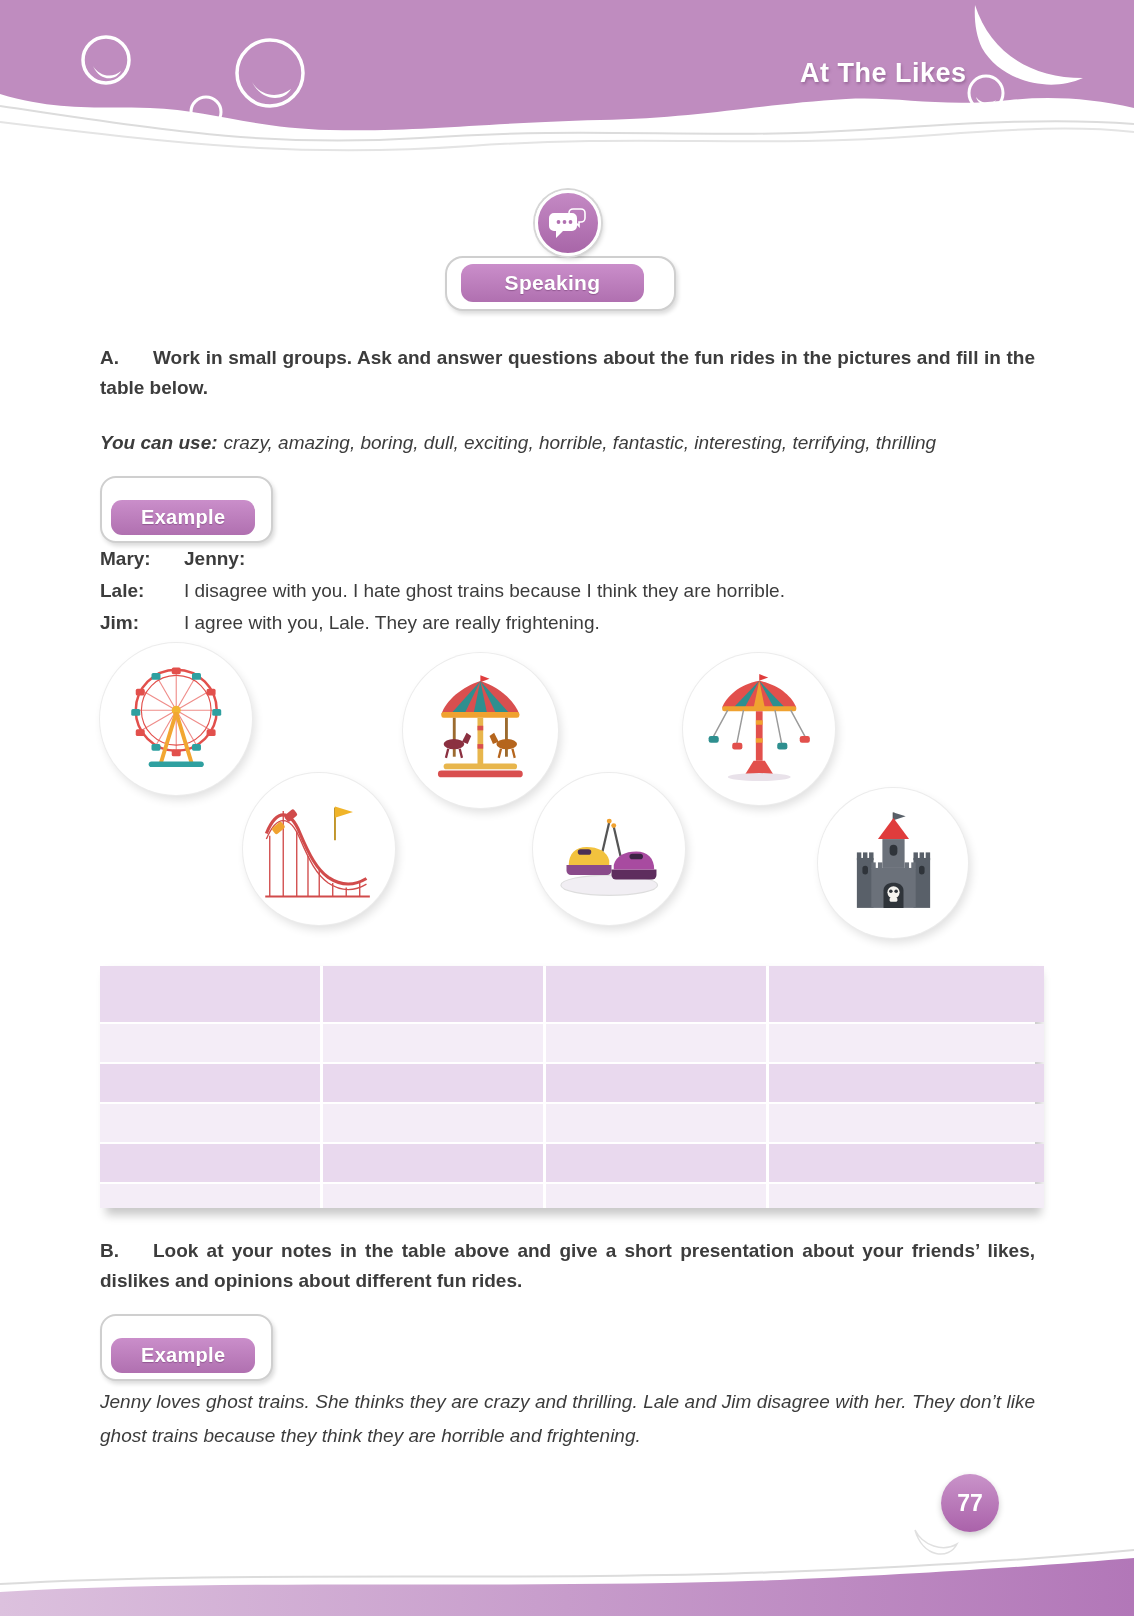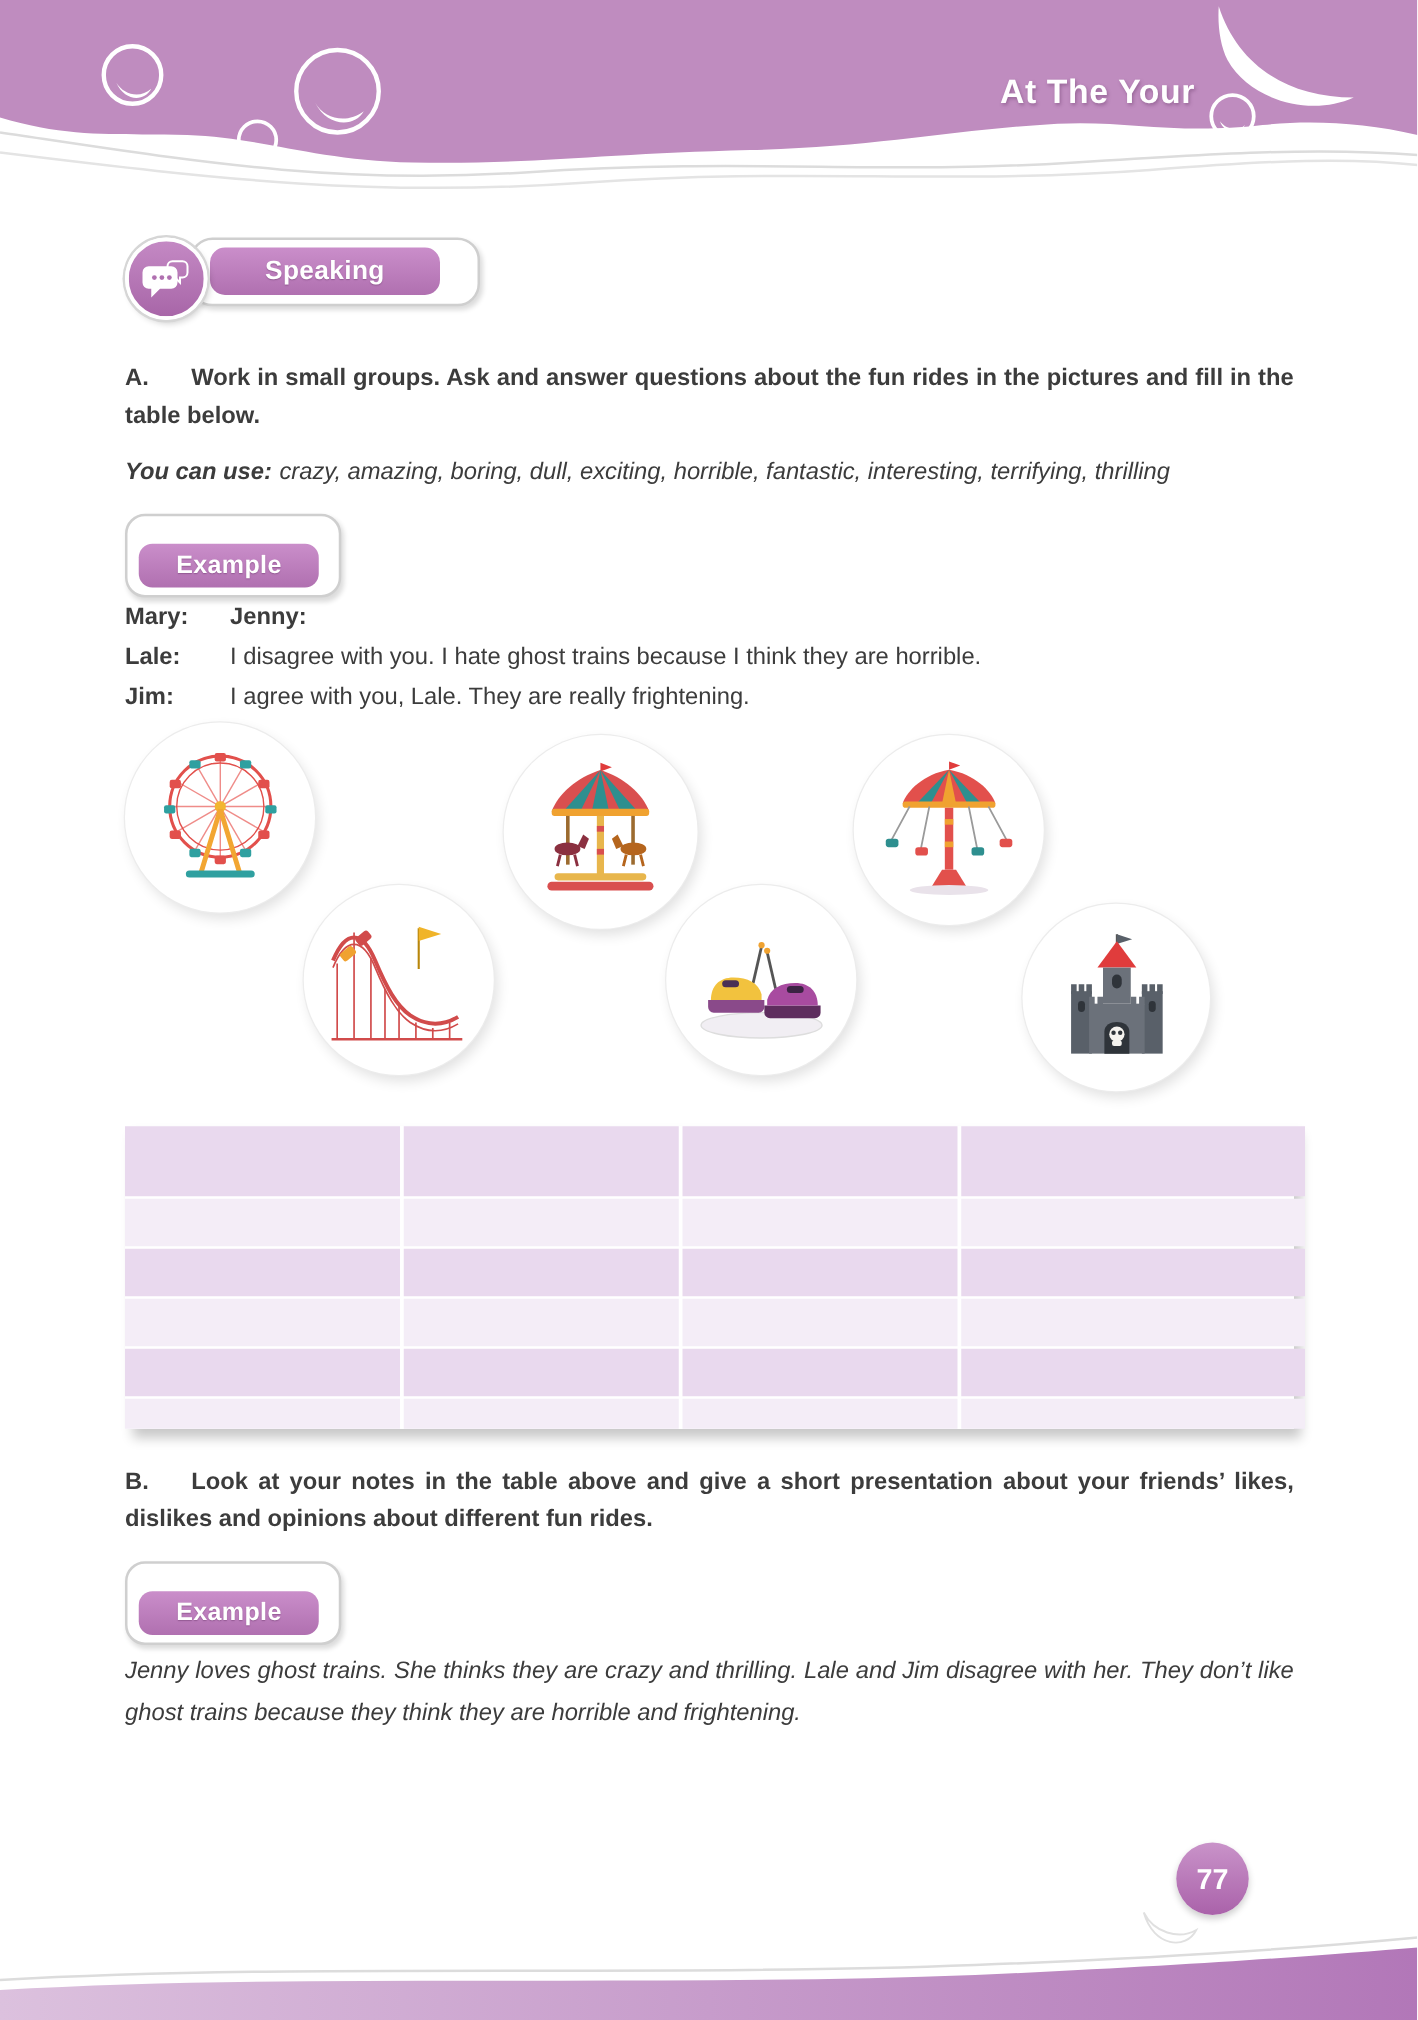--- a/index.html
+++ b/index.html
@@ -13,38 +13,38 @@
                   letter-spacing:.5px; text-shadow:1px 2px 3px rgba(92,44,92,.4); }
   .footer-svg { position:absolute; bottom:0; left:0; display:block; }
   .page-number { position:absolute; right:135px; bottom:84px; width:58px; height:58px; border-radius:50%;
                  background:linear-gradient(#c993c9,#aa62aa); color:#fff; font-size:23px; font-weight:bold;
                  display:flex; align-items:center; justify-content:center; box-shadow:0 3px 6px rgba(0,0,0,.2);text-align:right; }
 
   
   .content { position:relative; padding:0 99px 0 100px; }
 
   
-  .speaking-badge { display:flex; align-items:flex-start; margin-top:190px; position:relative; }
+  .speaking-badge { display:flex; align-items:center; margin-top:190px; position:relative;flex-direction:column; }
   .badge-icon { width:66px; height:66px; border-radius:50%; background:linear-gradient(#c489c4,#a866a8);
                 border:3px solid #fff; box-shadow:0 0 0 2px #d6d6d6, 2px 3px 5px rgba(0,0,0,.18);
                 display:flex; align-items:center; justify-content:center; z-index:2; flex:0 0 auto; }
   .badge-outer { background:#fff; border:2px solid #cfcfcf; border-radius:18px; padding:6px 30px 7px 14px;
                  margin-left:-14px; box-shadow:2px 3px 4px rgba(0,0,0,.14); }
   .badge-inner { background:linear-gradient(#ca8eca,#b070b0); border-radius:12px; padding:7px 44px;
                  color:#fff; font-size:21px; font-weight:bold; letter-spacing:.3px; text-align:center;
                  text-shadow:0 1px 1px rgba(90,40,90,.4); }
   .example-badge { display:inline-block; margin-top:18px; }
   .example-badge .badge-outer { margin-left:0; padding:22px 16px 6px 9px; border-radius:16px; }
   .example-badge .badge-inner { padding:6px 30px; font-size:20px; border-radius:11px; }
 
   
   .para { font-size:19px; line-height:30px; text-align:justify; }
   .section-a { margin-top:32px; font-weight:bold; }
   .section-label { margin-right:34px; font-weight:bold; }
-  .hint { margin-top:15px; font-size:19px; line-height:30px; }
+  .hint { margin-top:25px; font-size:19px; line-height:30px; }
   .hint-label { font-weight:bold; font-style:italic; margin-right:6px; }
   .hint-words { font-style:italic; }
   .dialogue { display:grid; grid-template-columns:84px 1fr; font-size:19px; line-height:32px; }
   .speaker { font-weight:bold; }
   .section-b { margin-top:28px; font-weight:bold; }
   .presentation { margin-top:4px; font-weight:normal; line-height:34px;font-style:italic; }
 
   
   .rides { position:relative; height:295px; margin-top:4px; }
   .ride-circle { position:absolute; background:#fff; border-radius:50%;
@@ -93,21 +93,21 @@
       <path d="M252,82 C260,96 278,99 291,89 C284,102 262,102 252,82 Z" fill="#fff"></path>
       <circle cx="206" cy="112" r="15" fill="none" stroke="#fff" stroke-width="3"></circle>
       <path d="M197,116 C202,123 212,124 217,119 C213,127 200,126 197,116 Z" fill="#fff"></path>
     </g>
     <g>
       <path d="M975,5 C990,52 1030,78 1083,78 C1048,94 1000,80 982,48 C976,36 974,20 975,5 Z" fill="#fff"></path>
       <circle cx="986" cy="93" r="17" fill="none" stroke="#fff" stroke-width="3"></circle>
       <path d="M976,97 C981,104 991,105 996,100 C992,108 979,107 976,97 Z" fill="#fff"></path>
     </g>
   </svg>
-  <div class="header-title">At The Your</div>
+  <div class="header-title">At The Likes</div>
 
   <div class="content">
 
     
     <div class="speaking-badge">
       <div class="badge-icon">
         <svg viewBox="0 0 40 40" width="40" height="40">
           <path d="M25,6 h8 a4,4 0 0 1 4,4 v5 a4,4 0 0 1 -4,4 h-2 v4 l-4,-4 h-2 a4,4 0 0 1 -4,-4 v-5 a4,4 0 0 1 4,-4 z" fill="none" stroke="#fff" stroke-width="1.6"></path>
           <path d="M6,10 h18 a5,5 0 0 1 5,5 v8 a5,5 0 0 1 -5,5 h-9 l-7,7 v-7 h-2 a5,5 0 0 1 -5,-5 v-8 a5,5 0 0 1 5,-5 z" fill="#fff"></path>
           <circle cx="10.5" cy="19" r="1.9" fill="#b070b0"></circle>

